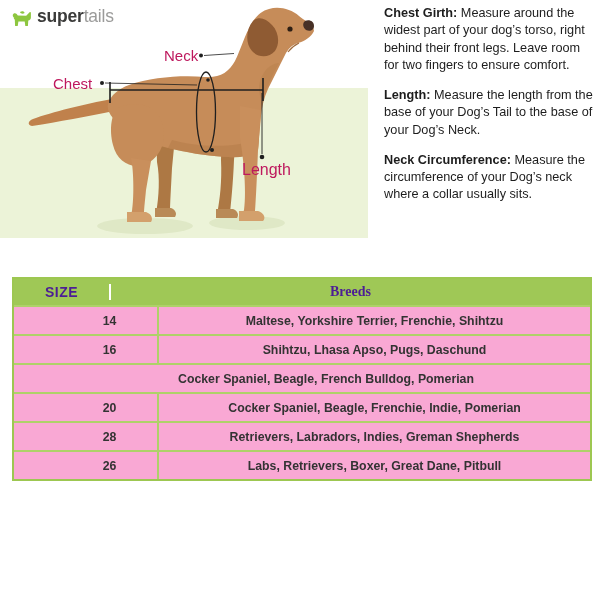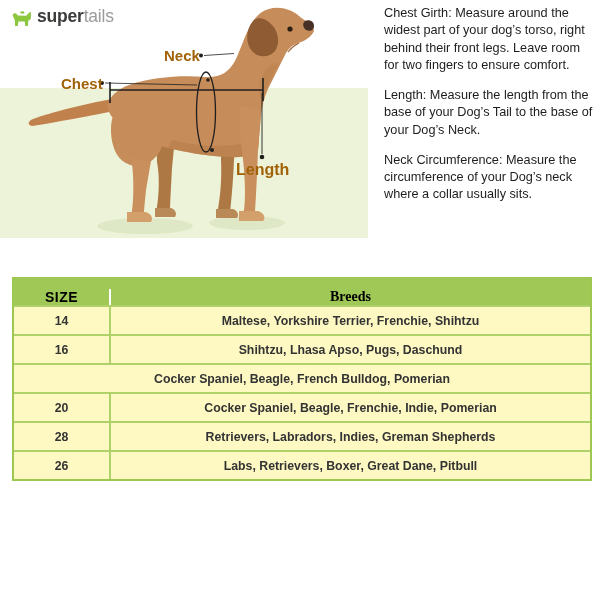--- a/index.html
+++ b/index.html
@@ -9,40 +9,40 @@
   
   .logo{position:absolute;left:8px;top:8px;display:flex;align-items:flex-start;gap:1px;}
   .logo svg{display:block;}
   .brand{font-size:17.5px;font-weight:700;color:#3b3b3a;letter-spacing:-.2px;line-height:1;}
   .brand .lt{font-weight:400;color:#9b9b9a;}
 
   
   .diagram{position:absolute;left:0;top:0;width:378px;height:250px;}
   .band{position:absolute;left:0;top:88px;width:368px;height:150px;background:#ecf3d8;}
   .dogsvg{position:absolute;left:0;top:0;}
-  .mlabel{position:absolute;font-weight:700;color:#a16207;font-size:15px;line-height:1;}
+  .mlabel{position:absolute;font-weight:400;color:#be185d;font-size:15px;line-height:1;}
   .mlabel.neck{left:164px;top:48px;}
-  .mlabel.chest{left:61px;top:76px;}
-  .mlabel.length{left:236px;top:162px;font-size:16px;}
+  .mlabel.chest{left:53px;top:76px;}
+  .mlabel.length{left:242px;top:162px;font-size:16px;}
 
   
   .info{position:absolute;left:384px;top:5px;width:212px;color:#1d1d1d;
         font-size:12.7px;line-height:1.36;}
   .info p{margin:0 0 13px 0;}
-  .info b{font-weight:400;}
+  .info b{font-weight:700;}
   .info .note{font-style:italic;margin:15px 0 0 -7px;}
 
   
   .chart{position:absolute;left:12px;top:277px;width:576px;border:2px solid #9dc751;background:#fff;}
-  .thead{display:flex;background:#9fc856;color:#000000;font-weight:700;height:26px;align-items:flex-end;}
+  .thead{display:flex;background:#9fc856;color:#4c1d95;font-weight:700;height:26px;align-items:center;}
   .th{display:flex;align-items:center;justify-content:center;}
   .th.size{width:95px;border-right:2px solid #fff;font-size:14px;letter-spacing:.5px;}
   .th.breeds{flex:1;font-size:14px;font-family:Liberation Serif, serif;}
   .tr{display:flex;height:27px;border-top:2px solid #aed169;align-items:stretch;
-      font-weight:700;font-size:12.3px;color:#333;background:#fef9c3;}
+      font-weight:700;font-size:12.3px;color:#333;background:#f9a8d4;padding-left:48px;}
   .td{display:flex;align-items:center;justify-content:center;text-align:center;}
   .td.size{width:95px;border-right:2px solid #aed169;}
   .td.breeds{flex:1;}
 </style>
 </head>
 <body>
 
 <div class="logo">
   <span>
     <svg width="28" height="24" viewBox="0 0 28 24">

